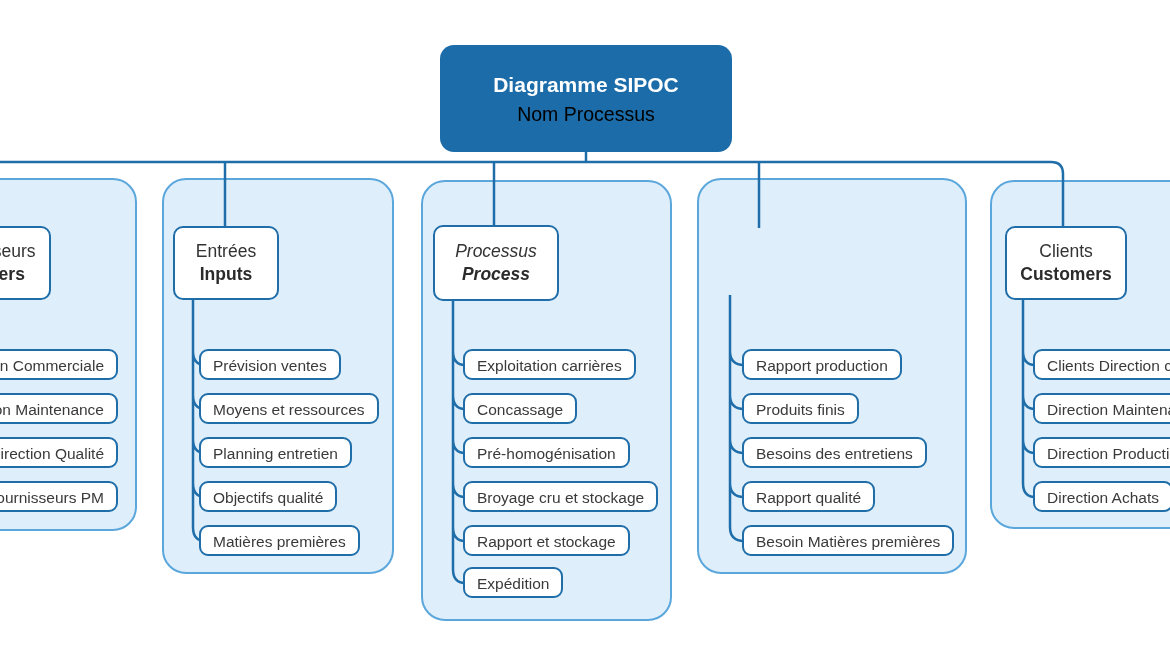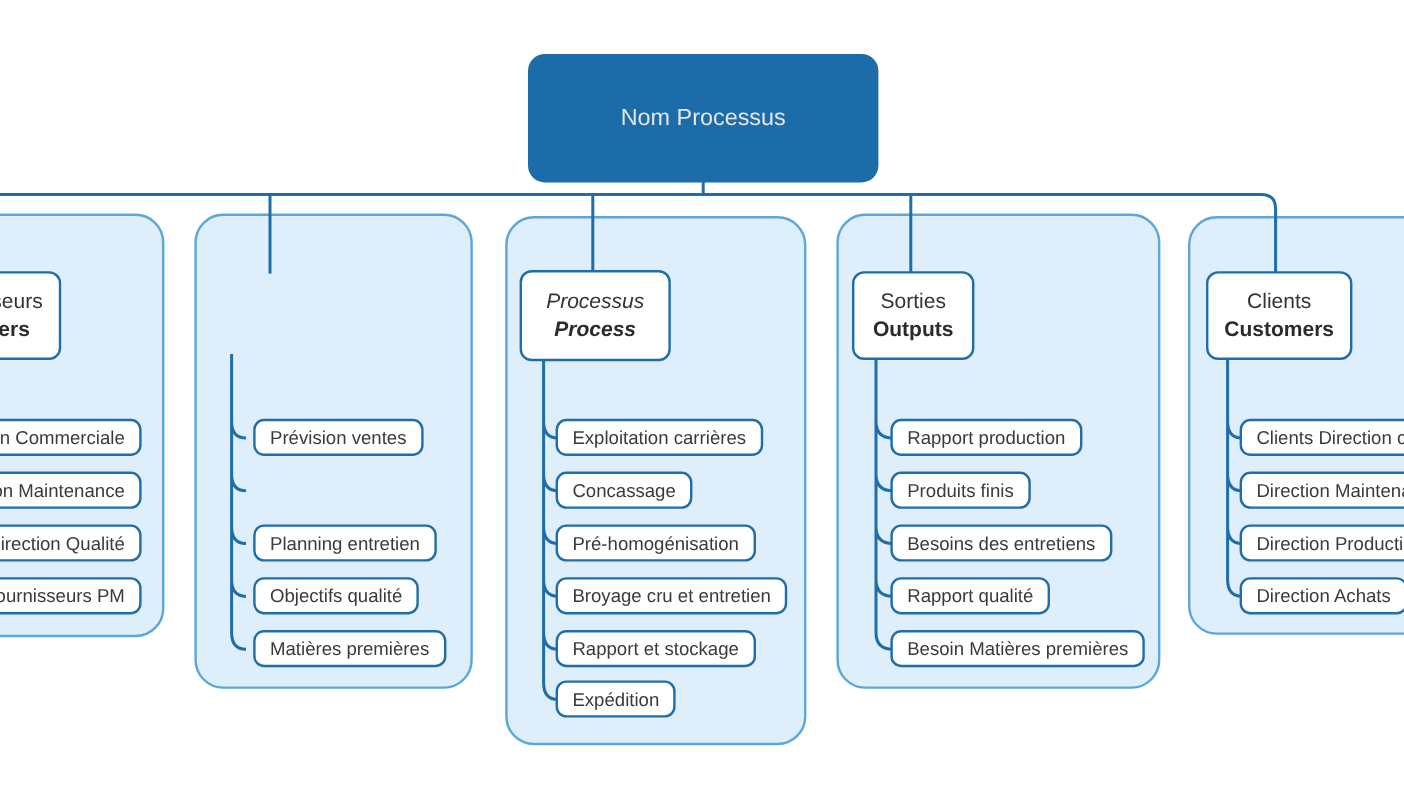--- a/index.html
+++ b/index.html
@@ -7,21 +7,21 @@
     position:relative;width:1170px;height:663px;overflow:hidden;background:#ffffff;
     font-family:"Liberation Sans","DejaVu Sans",sans-serif;
   }
   
   .title-box{
     position:absolute;left:440px;top:45px;width:292px;height:107px;
     background:#1B6CA8;border-radius:14px;z-index:3;
     display:flex;flex-direction:column;align-items:center;justify-content:center;
   }
   .title-box .t1{color:#ffffff;font-weight:bold;font-size:21px;line-height:1.45;}
-  .title-box .t2{color:#e5e5e5;font-size:19.5px;line-height:1.35;}
+  .title-box .t2{color:#000000;font-size:19.5px;line-height:1.35;}
   
   svg.wires{position:absolute;left:0;top:0;z-index:2;pointer-events:none;}
   svg.wires path{fill:none;stroke:#1F6EA9;stroke-width:2.5px;}
   
   .container{
     position:absolute;background:#DEEEFB;border:2px solid #5BA7DC;border-radius:24px;z-index:1;
   }
   .cont-suppliers{left:-80px;top:178px;width:213px;height:349px;}
   .cont-inputs   {left:162px;top:178px;width:228px;height:392px;}
   .cont-process  {left:421px;top:180px;width:247px;height:437px;}
@@ -41,21 +41,21 @@
   .hdr-outputs  {left:710px;width:98px;}
   .hdr-customers{left:1005px;width:118px;text-align:right;}
   
   .item{
     position:absolute;height:31px;line-height:29px;box-sizing:border-box;
     background:#ffffff;border:2px solid #1F6EA9;border-radius:9px;
     padding:0 12px;font-size:15.5px;color:#3a3a3a;white-space:nowrap;z-index:3;
   }
   .r1{top:349px}.r2{top:393px}.r3{top:437px}.r4{top:481px}.r5{top:525px}.r6{top:567px}
   .cs{right:1052px}  
-  .ci{left:211px}
+  .ci{left:199px}
   .cp{left:463px}
   .co{left:742px}
   .cc{left:1033px}
 </style>
 </head>
 <body>
 
 <div id="stage">
 
   <div class="container cont-suppliers"></div>
@@ -97,54 +97,56 @@
              M 730 527 Q 730 541 744 541"></path>
 
     <path d="M 1023 295 V 483
              M 1023 351 Q 1023 365 1035 365
              M 1023 395 Q 1023 409 1035 409
              M 1023 439 Q 1023 453 1035 453
              M 1023 483 Q 1023 497 1035 497"></path>
   </svg>
 
   <div class="title-box">
+    <div class="t1">Diagramme SIPOC</div>
     <div class="t2">Nom Processus</div>
   </div>
 
   <div class="header hdr-suppliers">
     <div class="fr">Fournisseurs</div>
     <div class="en">Suppliers</div>
   </div>
+  <div class="header hdr-inputs">
+    <div class="fr">Entrées</div>
+    <div class="en">Inputs</div>
+  </div>
   <div class="header hdr-process">
     <div class="fr">Processus</div>
     <div class="en">Process</div>
-  </div>
-  <div class="header hdr-outputs">
-    <div class="fr">Sorties</div>
-    <div class="en">Outputs</div>
   </div>
   <div class="header hdr-customers">
     <div class="fr">Clients</div>
     <div class="en">Customers</div>
   </div>
 
   <div class="item cs r1">Direction Commerciale</div>
   <div class="item cs r2">Direction Maintenance</div>
   <div class="item cs r3">Direction Qualité</div>
   <div class="item cs r4">Fournisseurs PM</div>
 
   <div class="item ci r1">Prévision ventes</div>
+  <div class="item ci r2">Moyens et ressources</div>
   <div class="item ci r3">Planning entretien</div>
   <div class="item ci r4">Objectifs qualité</div>
   <div class="item ci r5">Matières premières</div>
 
   <div class="item cp r1">Exploitation carrières</div>
   <div class="item cp r2">Concassage</div>
   <div class="item cp r3">Pré-homogénisation</div>
-  <div class="item cp r4">Broyage cru et entretien</div>
+  <div class="item cp r4">Broyage cru et stockage</div>
   <div class="item cp r5">Rapport et stockage</div>
   <div class="item cp r6">Expédition</div>
 
   <div class="item co r1">Rapport production</div>
   <div class="item co r2">Produits finis</div>
   <div class="item co r3">Besoins des entretiens</div>
   <div class="item co r4">Rapport qualité</div>
   <div class="item co r5">Besoin Matières premières</div>
 
   <div class="item cc r1">Clients Direction commerciale</div>

